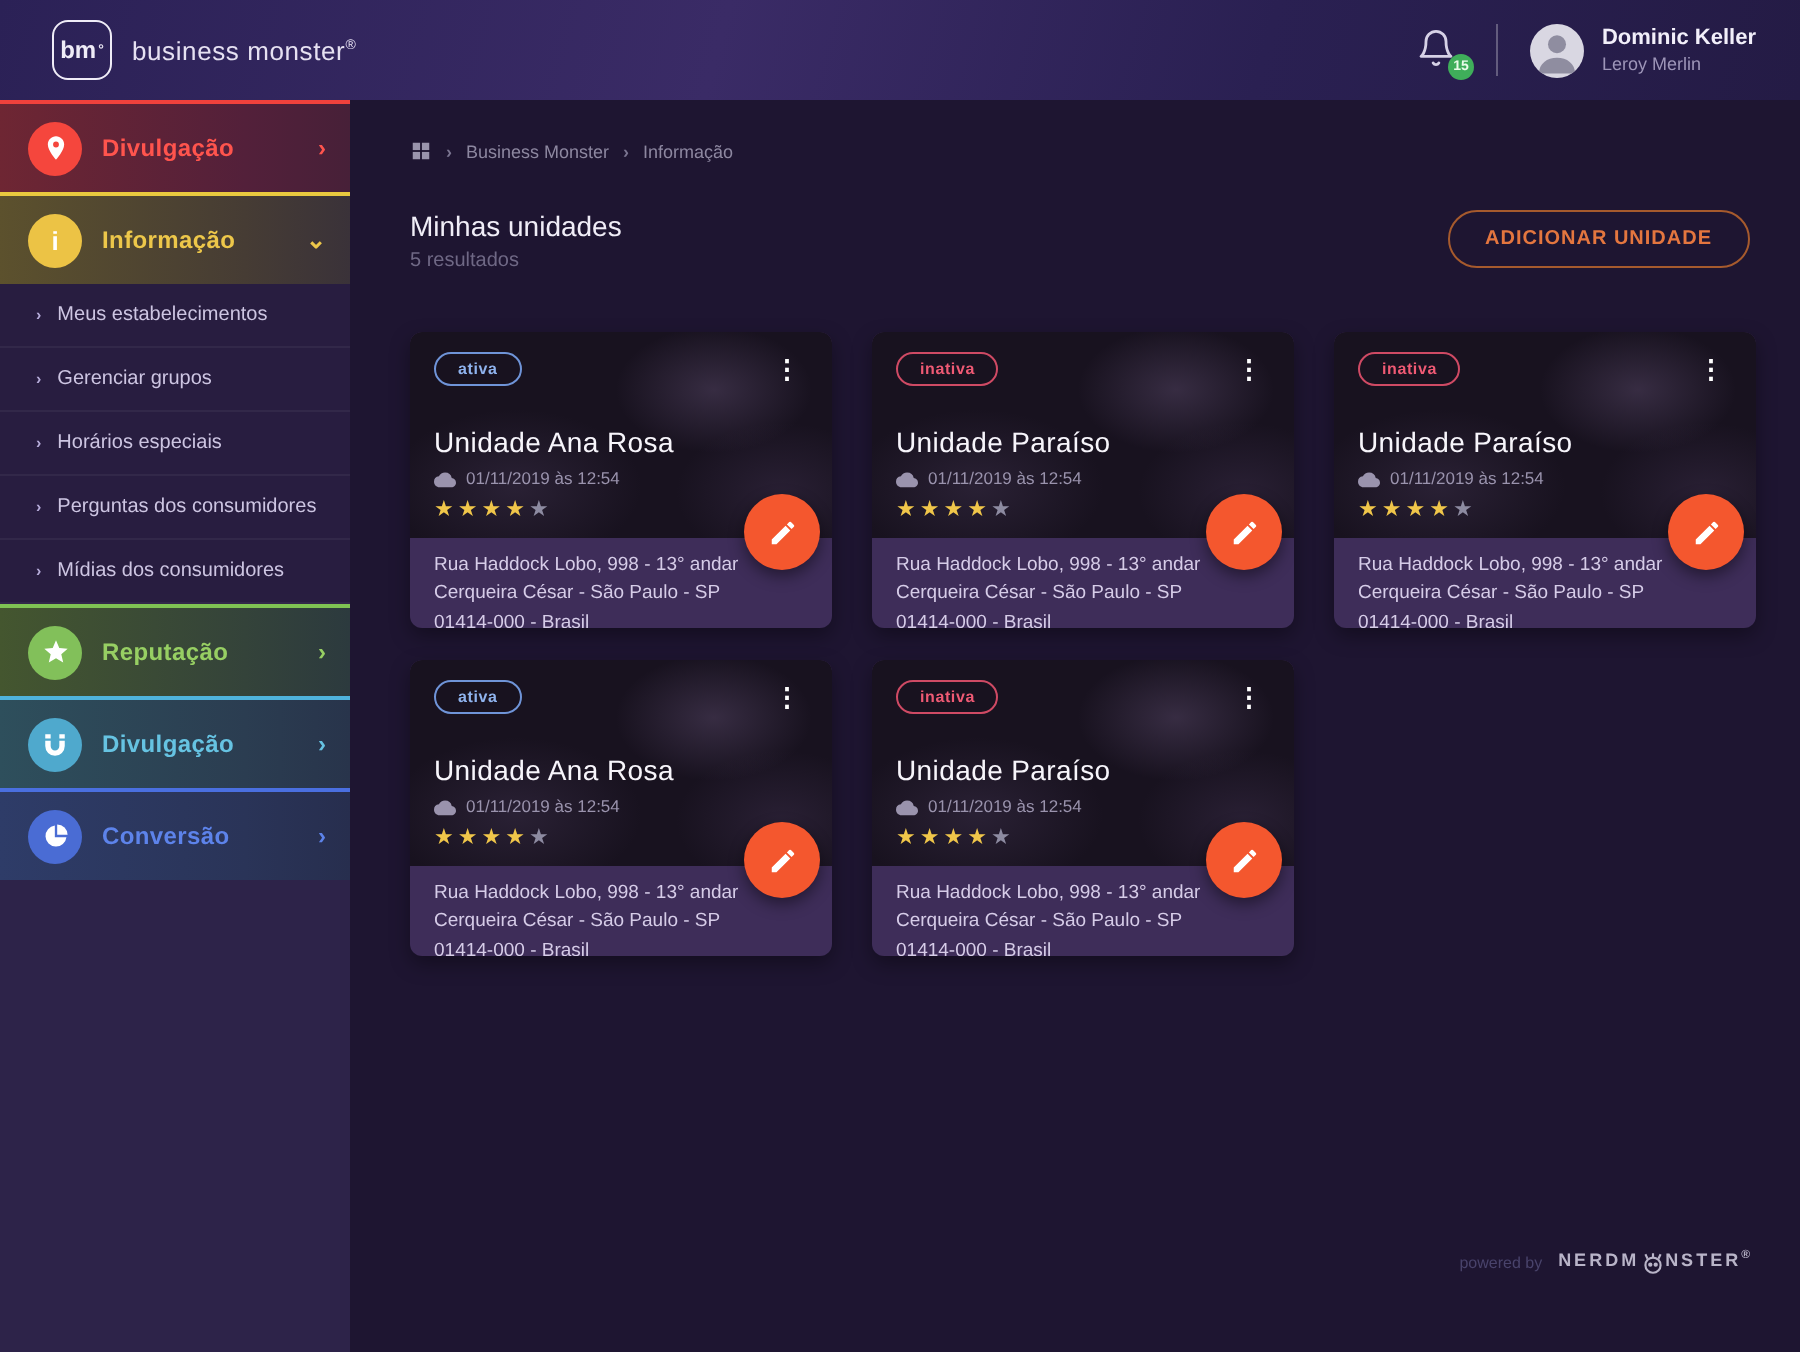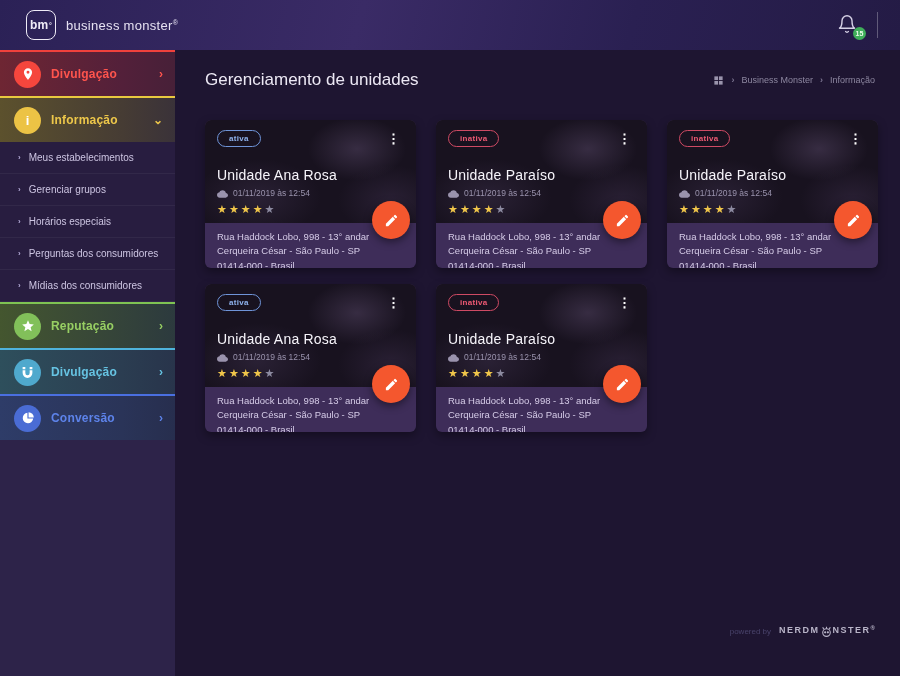--- a/index.html
+++ b/index.html
@@ -121,20 +121,32 @@
   </div>
   <div class="header-right">
     <div class="bell-wrap">
       <svg width="20" height="22" viewBox="0 0 24 24" fill="none" stroke="#d6d1e6" stroke-width="1.7" stroke-linecap="round" stroke-linejoin="round">
         <path d="M18 8a6 6 0 0 0-12 0c0 7-3 9-3 9h18s-3-2-3-9"></path>
           <path d="M13.7 21a2 2 0 0 1-3.4 0"></path>
       </svg>
       <span class="notif-badge">15</span>
     </div>
     <div class="v-divider"></div>
+    <div class="user-wrap">
+      <div class="avatar">
+        <svg width="27" height="27" viewBox="0 0 24 24" fill="#8f8da0">
+          <circle cx="12" cy="9" r="4"></circle>
+            <path d="M4 22c0-4.4 3.6-7 8-7s8 2.6 8 7z"></path>
+        </svg>
+      </div>
+      <div>
+        <div class="user-name">Dominic Keller</div>
+        <div class="user-company">Leroy Merlin</div>
+      </div>
+    </div>
   </div>
 </div>
 
 <div class="sidebar">
   <div class="side-item item-loc">
     <span class="icon-circle">
       <svg width="14" height="14" viewBox="0 0 24 24" fill="#fff">
           <path d="M12 2C8.13 2 5 5.13 5 9c0 5.25 7 13 7 13s7-7.75 7-13c0-3.87-3.13-7-7-7zm0 9.5a2.5 2.5 0 1 1 0-5 2.5 2.5 0 0 1 0 5z"></path>
         </svg>
     </span>
@@ -197,35 +209,41 @@
           <path d="M13 2.05V11h8.95A9.01 9.01 0 0 0 13 2.05z"></path>
         </svg>
     </span>
     <span class="side-label">Conversão</span>
     <span class="side-chev">›</span>
   </div>
 </div>
 
 <div class="main">
   <div class="title-row">
-    <h1 class="page-title">Gerenciamento de unidades</h1>
     <div class="breadcrumb">
       <svg width="11" height="11" viewBox="0 0 24 24" fill="#9a94ac">
         <rect x="3" y="3" width="8" height="8"></rect>
           <rect x="13" y="3" width="8" height="8"></rect>
           <rect x="3" y="13" width="8" height="8"></rect>
           <rect x="13" y="13" width="8" height="8"></rect>
       </svg>
       <span class="crumb-sep">›</span>
       <span>Business Monster</span>
       <span class="crumb-sep">›</span>
       <span>Informação</span>
     </div>
   </div>
 
+  <div class="subheader">
+    <div>
+      <div class="section-title">Minhas unidades</div>
+      <div class="results-count">5 resultados</div>
+    </div>
+    <button class="add-btn">ADICIONAR UNIDADE</button>
+  </div>
 
   <div class="grid">
 
       <div class="card">
         <div class="card-top">
           <div class="card-top-row">
             <span class="badge ativa">ativa</span>
             <span class="kebab">⋮</span>
           </div>
           <h3 class="card-title">Unidade Ana Rosa</h3>

